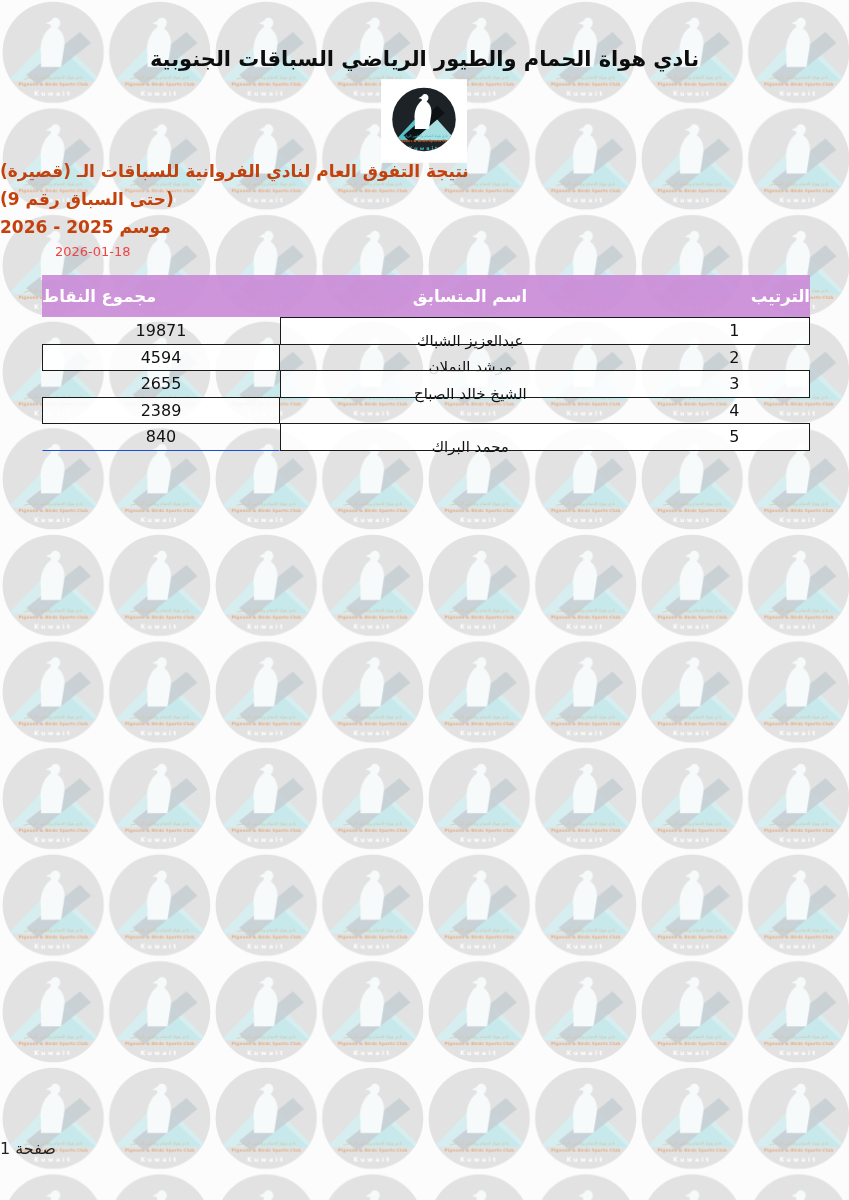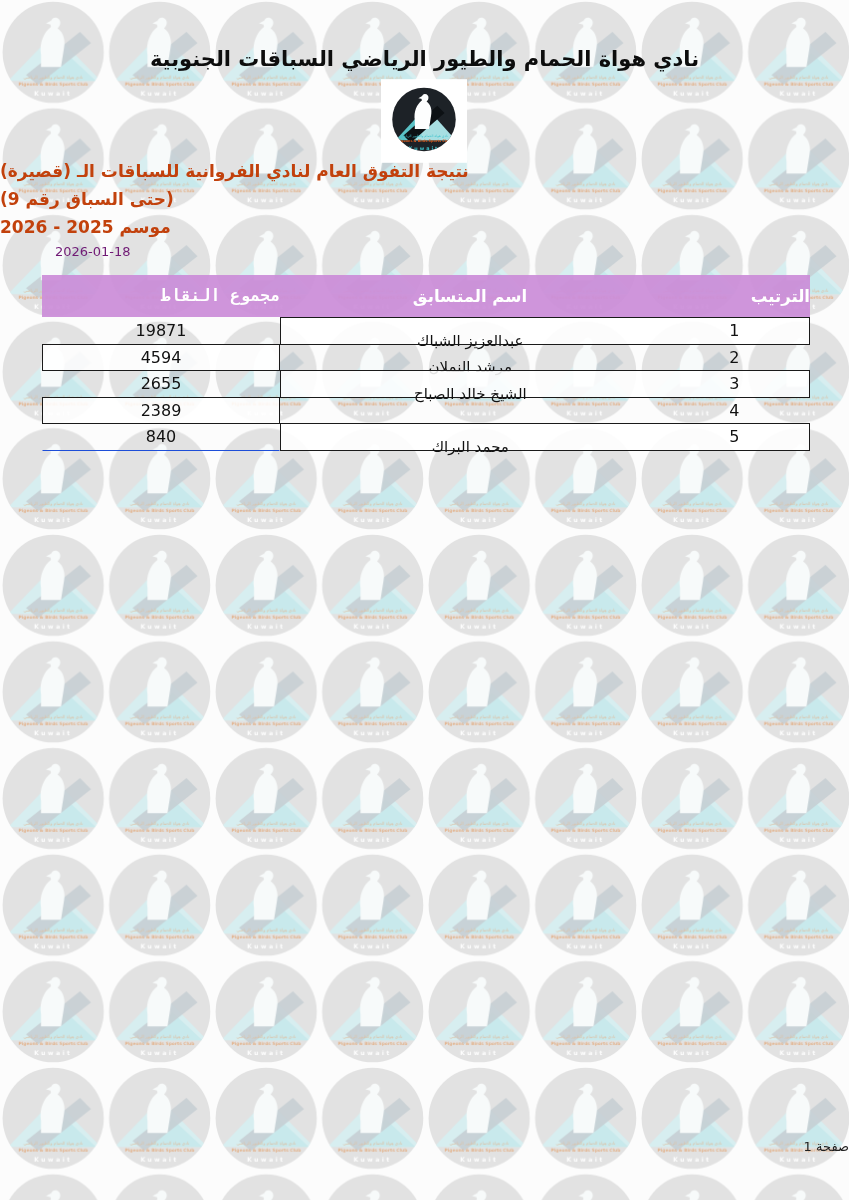--- a/index.html
+++ b/index.html
@@ -18,49 +18,49 @@
     direction:rtl;
   }
   .logo-wrap { top:79px; left:381px; width:86px; height:84px; }
 
   .announcement {
     top:157px; left:0; width:100%; text-align:left;
     direction:rtl; color:#c2410c; font-weight:bold;
     font-size:17px; line-height:28px;
   }
 
-  .date-line { top:244px; left:55px; direction:ltr; font-size:13px; color:#701a75; }
+  .date-line { top:244px; left:55px; direction:ltr; font-size:13px; color:#ef4444; }
 
   .results-table { top:275px; left:42px; width:768px; direction:rtl; }
   .thead {
     display:flex; direction:rtl; height:42px;
     background:rgba(203,141,216,0.93);
     color:#ffffff; font-weight:bold; font-size:16.5px;
     align-items:center;
   }
   .th-rank   { width:150px; }
   .th-name   { width:380px; text-align:center; }
-  .th-points { width:238px; text-align:right;font-family:Liberation Mono, monospace; }
+  .th-points { width:238px; text-align:left; }
 
   .row { display:flex; direction:rtl; height:27.5px; }
   .row + .row { margin-top:-1px; }
   .grp { width:530px; display:flex; direction:rtl; }
   .pts { width:238px; display:flex; align-items:center; justify-content:center;
          font-size:16px; }
   .boxed { border:1px solid #1a1a1a; background:rgba(255,255,255,0.87); }
   .plain { border:1px solid transparent; }
   .row:last-child .pts { border-bottom:1px solid #1d4ed8; }
   .cell-rank { width:28.3%; display:flex; align-items:center; justify-content:center;
                font-size:16px; }
   .cell-name { width:71.7%; display:flex; align-items:center; justify-content:center;
                font-size:15px;margin-top:20px; }
 
   .page-footer {
-    top:1139px; left:0; width:100%; text-align:right;
-    direction:rtl; font-size:13px; color:#222;
+    top:1139px; left:0; width:100%; text-align:left;
+    direction:rtl; font-size:16px; color:#222;
   }
 </style>
 </head>
 <body>
 
 <div class="page">
 
   <svg class="wm-svg" width="849" height="1200" aria-hidden="true">
     <defs>
       <clipPath id="wmc">

